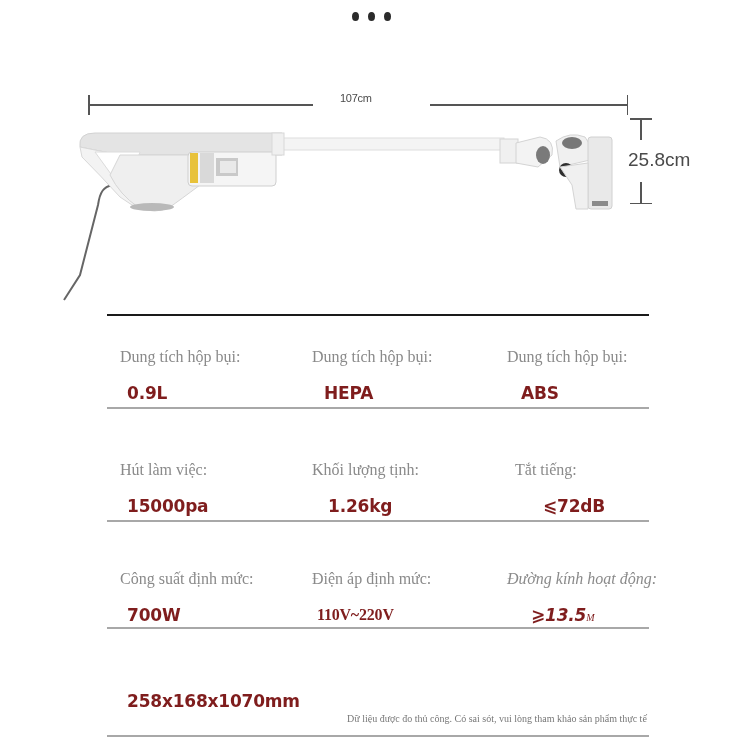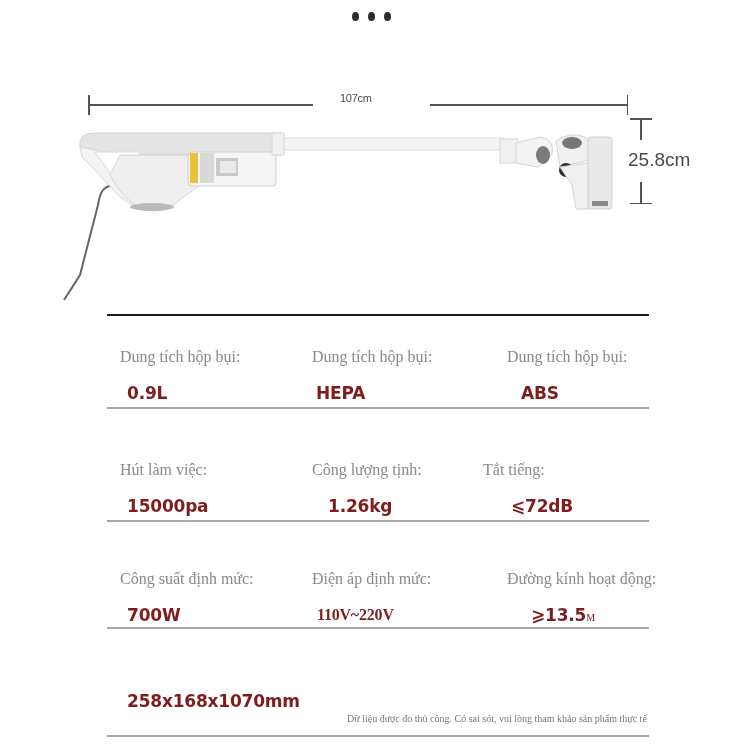--- a/index.html
+++ b/index.html
@@ -97,55 +97,55 @@
 
 <div class="rule-top"></div>
 
 <div class="spec-row" style="top:348px;">
   <div class="spec-cell" style="left:13px; top:0;">
     <div class="spec-label">Dung tích hộp bụi:</div>
     <div class="spec-value" style="margin-top:17px; margin-left:7px;">0.9L</div>
   </div>
   <div class="spec-cell" style="left:205px; top:0;">
     <div class="spec-label">Dung tích hộp bụi:</div>
-    <div class="spec-value" style="margin-top:17px; margin-left:4px;">HEPA</div>
+    <div class="spec-value" style="margin-top:17px; margin-left:12px;">HEPA</div>
   </div>
   <div class="spec-cell" style="left:400px; top:0;">
     <div class="spec-label">Dung tích hộp bụi:</div>
     <div class="spec-value" style="margin-top:17px; margin-left:14px;">ABS</div>
   </div>
   <div class="rule" style="top:59px;"></div>
 </div>
 
 <div class="spec-row" style="top:461px;">
   <div class="spec-cell" style="left:13px; top:0;">
     <div class="spec-label">Hút làm việc:</div>
     <div class="spec-value" style="margin-top:17px; margin-left:7px;">15000pa</div>
   </div>
   <div class="spec-cell" style="left:205px; top:0;">
-    <div class="spec-label">Công lượng tịnh:</div>
+    <div class="spec-label">Khối lượng tịnh:</div>
     <div class="spec-value" style="margin-top:17px; margin-left:16px;">1.26kg</div>
   </div>
-  <div class="spec-cell" style="left:376px; top:0;">
+  <div class="spec-cell" style="left:408px; top:0;">
     <div class="spec-label">Tắt tiếng:</div>
     <div class="spec-value" style="margin-top:17px; margin-left:28px;">⩽72dB</div>
   </div>
   <div class="rule" style="top:59px;"></div>
 </div>
 
 <div class="spec-row" style="top:570px;">
   <div class="spec-cell" style="left:13px; top:0;">
     <div class="spec-label">Công suất định mức:</div>
     <div class="spec-value" style="margin-top:17px; margin-left:7px;">700W</div>
   </div>
   <div class="spec-cell" style="left:205px; top:0;">
     <div class="spec-label">Điện áp định mức:</div>
     <div class="spec-value serif" style="margin-top:18px; margin-left:5px;">110V~220V</div>
   </div>
-  <div class="spec-cell" style="left:400px; top:0;">
+  <div class="spec-cell" style="left:400px; top:0;font-style:italic;">
     <div class="spec-label">Đường kính hoạt động:</div>
     <div class="spec-value" style="margin-top:17px; margin-left:24px;"><span>⩾13.5</span><span class="unit-small">M</span></div>
   </div>
   <div class="rule" style="top:57px;"></div>
 </div>
 
 <div class="spec-row" style="top:678px;">
   <div class="spec-cell" style="left:13px; top:0;">
     <div class="spec-value" style="margin-top:13px; margin-left:7px;">258x168x1070mm</div>
   </div>

